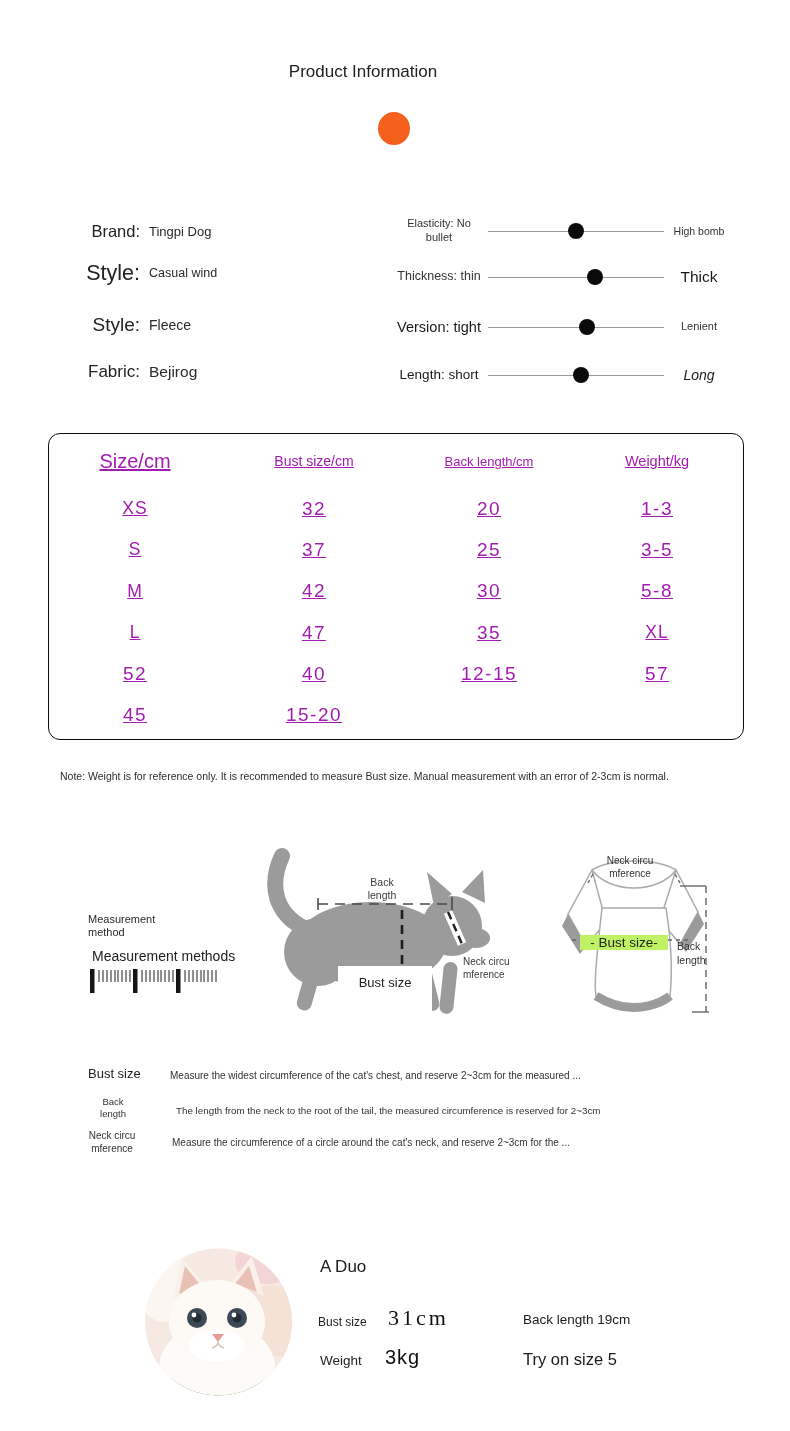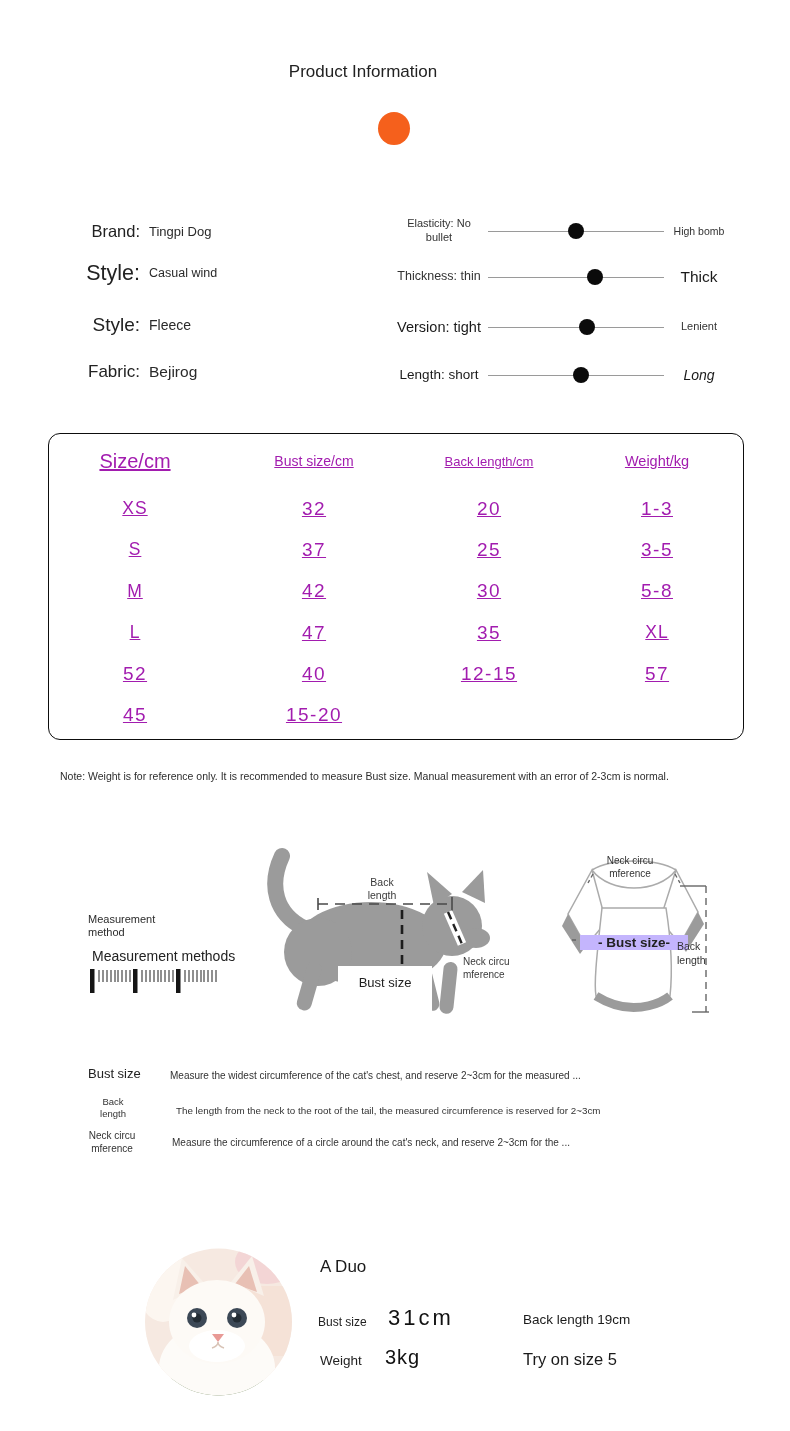--- a/index.html
+++ b/index.html
@@ -49,36 +49,36 @@
   .mm-label{left:88px;top:913px;width:92px;font-size:11px;line-height:1.2;color:#2b2b2b;}
   .mm-title{left:92px;top:948px;font-size:14px;color:#222;}
   .ruler{left:90px;top:969px;}
   .cat-svg{left:256px;top:846px;}
   .cat-back-label{left:356px;top:876px;width:52px;text-align:center;font-size:10.5px;line-height:1.2;color:#3a3a3a;}
   .cat-bust-box{left:338px;top:966px;width:94px;height:48px;background:#fff;display:flex;justify-content:center;}
   .cat-bust-box span{margin-top:9px;font-size:13px;color:#222;}
   .cat-neck-label{left:463px;top:956px;width:58px;font-size:10px;line-height:1.25;color:#3a3a3a;}
   .shirt-svg{left:560px;top:852px;}
   .shirt-neck-label{left:597px;top:855px;width:66px;text-align:center;font-size:10px;line-height:1.25;color:#333;}
-  .shirt-bust-label{left:580px;top:935px;width:108px;text-align:center;font-size:13.5px;color:#222;background:#c4b5fd;font-weight:bold;}
+  .shirt-bust-label{left:580px;top:935px;width:88px;text-align:center;font-size:13.5px;color:#222;background:#bef264;}
   .shirt-back-label{left:677px;top:940px;width:44px;font-size:10.5px;line-height:1.3;color:#333;}
 
   
   .def-term-a{left:88px;top:1066px;font-size:13px;color:#222;}
   .def-desc-a{left:170px;top:1070px;font-size:10px;color:#333;}
   .def-term-b{left:92px;top:1096px;width:42px;text-align:center;font-size:9.5px;line-height:1.25;color:#333;}
   .def-desc-b{left:176px;top:1105px;font-size:9.8px;color:#333;}
   .def-term-c{left:84px;top:1130px;width:56px;text-align:center;font-size:10px;line-height:1.25;color:#333;}
   .def-desc-c{left:172px;top:1137px;font-size:10px;color:#333;}
 
   
   .model-photo{left:145px;top:1246px;}
   .model-name{left:320px;top:1257px;font-size:17px;color:#1a1a1a;}
   .model-bust-label{left:318px;top:1315px;font-size:12px;color:#222;}
-  .model-bust-value{left:388px;top:1305px;font-size:22px;letter-spacing:3px;color:#111;}
+  .model-bust-value{left:388px;top:1305px;font-size:22px;letter-spacing:3px;color:#111;font-family:Liberation Serif, serif;}
   .model-back{left:523px;top:1312px;font-size:13.5px;color:#1a1a1a;}
   .model-weight-label{left:320px;top:1353px;font-size:13.5px;color:#222;}
   .model-weight-value{left:385px;top:1346px;font-size:20px;letter-spacing:1px;color:#111;}
   .model-tryon{left:523px;top:1350px;font-size:16.5px;color:#1a1a1a;}
 </style>
 </head>
 <body>
 
 <div class="page">
 

